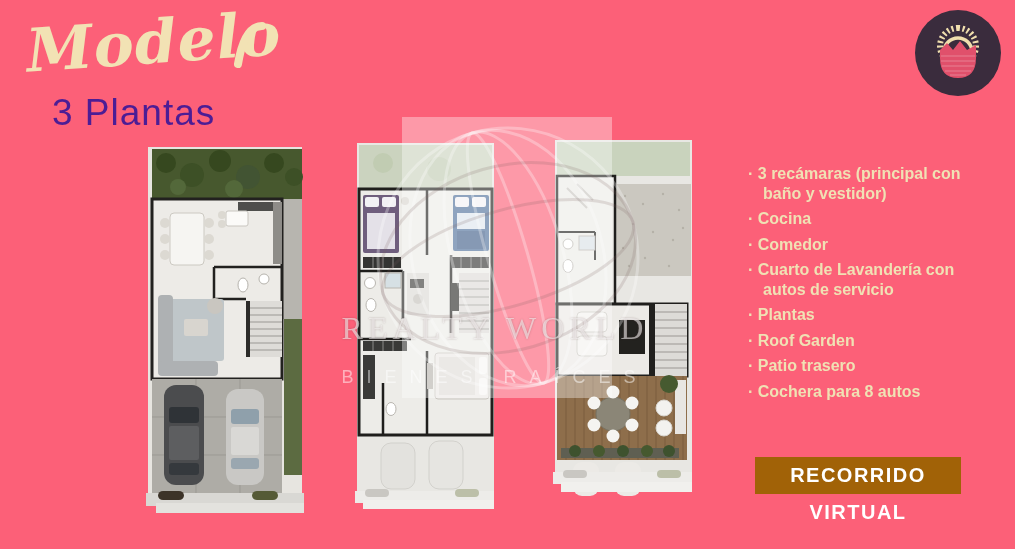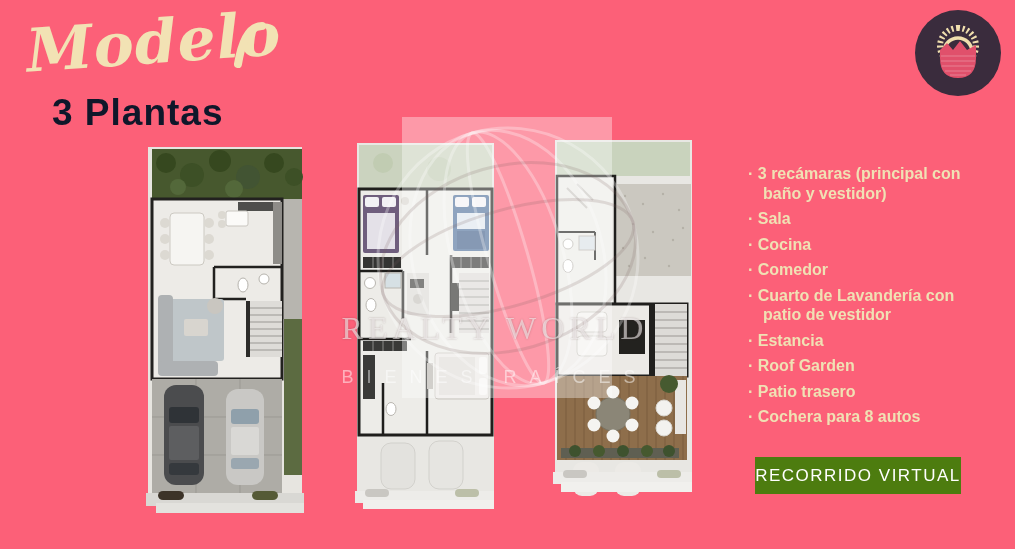--- a/index.html
+++ b/index.html
@@ -12,38 +12,38 @@
   
   .title-script {
     position:absolute; left:26px; top:12px; z-index:30;
     font-family:"DejaVu Serif", serif; font-style:italic; font-weight:bold;
     font-size:60px; line-height:1; color:#f2e2b4;
     transform:rotate(-4deg); letter-spacing:1px;
   }
   .title-swash { position:absolute; left:232px; top:20px; z-index:30; }
   .subtitle {
     position:absolute; left:52px; top:92px; z-index:30;
-    font-size:37px; font-weight:700; color:#0f172a; letter-spacing:1px;
+    font-size:37px; font-weight:400; color:#4c1d95; letter-spacing:1px;
   }
   
   .logo { position:absolute; left:913px; top:8px; z-index:30; }
   
   .features {
     position:absolute; left:748px; top:150px; width:218px; z-index:30;
     color:#f0e1b4; font-size:16px; font-weight:600;margin-top:14px;
   }
   .features ul { list-style:none; }
   .features li { padding-left:15px; text-indent:-15px; margin-bottom:6px; line-height:1.22; }
   .features li::before { content:"·\00a0"; font-weight:800; }
   
   .cta {
     position:absolute; left:755px; top:457px; width:206px; height:37px; z-index:30;
-    background:#4d7c0f; color:#ffffff; border:none;
+    background:#a16207; color:#ffffff; border:none;
     font-family:"Liberation Sans", sans-serif;
-    font-weight:400; font-size:17px; letter-spacing:1.5px;
+    font-weight:700; font-size:20px; letter-spacing:1.5px;
     text-align:center; line-height:37px; cursor:pointer;
   }
   
   .plan { position:absolute; z-index:10; }
   #plan1 { left:146px; top:147px; }
   #plan2 { left:355px; top:143px; }
   #plan3 { left:553px; top:140px; }
   
   .wm { position:absolute; z-index:20; pointer-events:none; }
   .wm-panel { left:402px; top:117px; width:210px; height:281px; background:rgba(255,255,255,0.36); }
@@ -337,25 +337,24 @@
 
     <path d="M27 42 L34 35 L40 42 L47 33 L54 42 L63 37 L63 50 Q63 70 45 70 Q27 70 27 50 Z" fill="#e0506b"></path>
     <g stroke="rgba(255,255,255,0.28)" stroke-width="1.1">
       <path d="M28 48 H62 M28 53 H62 M29 58 H61 M32 63 H58 M37 67 H53"></path>
     </g>
   </svg>
 
   <div class="features">
     <ul>
       <li>3 recámaras (principal con baño y vestidor)</li>
-      <li>Sala</li>
       <li>Cocina</li>
       <li>Comedor</li>
-      <li>Cuarto de Lavandería con patio de vestidor</li>
-      <li>Estancia</li>
+      <li>Cuarto de Lavandería con autos de servicio</li>
+      <li>Plantas</li>
       <li>Roof Garden</li>
       <li>Patio trasero</li>
       <li>Cochera para 8 autos</li>
     </ul>
   </div>
 
   <button class="cta">RECORRIDO VIRTUAL</button>
 
 </div>
 

